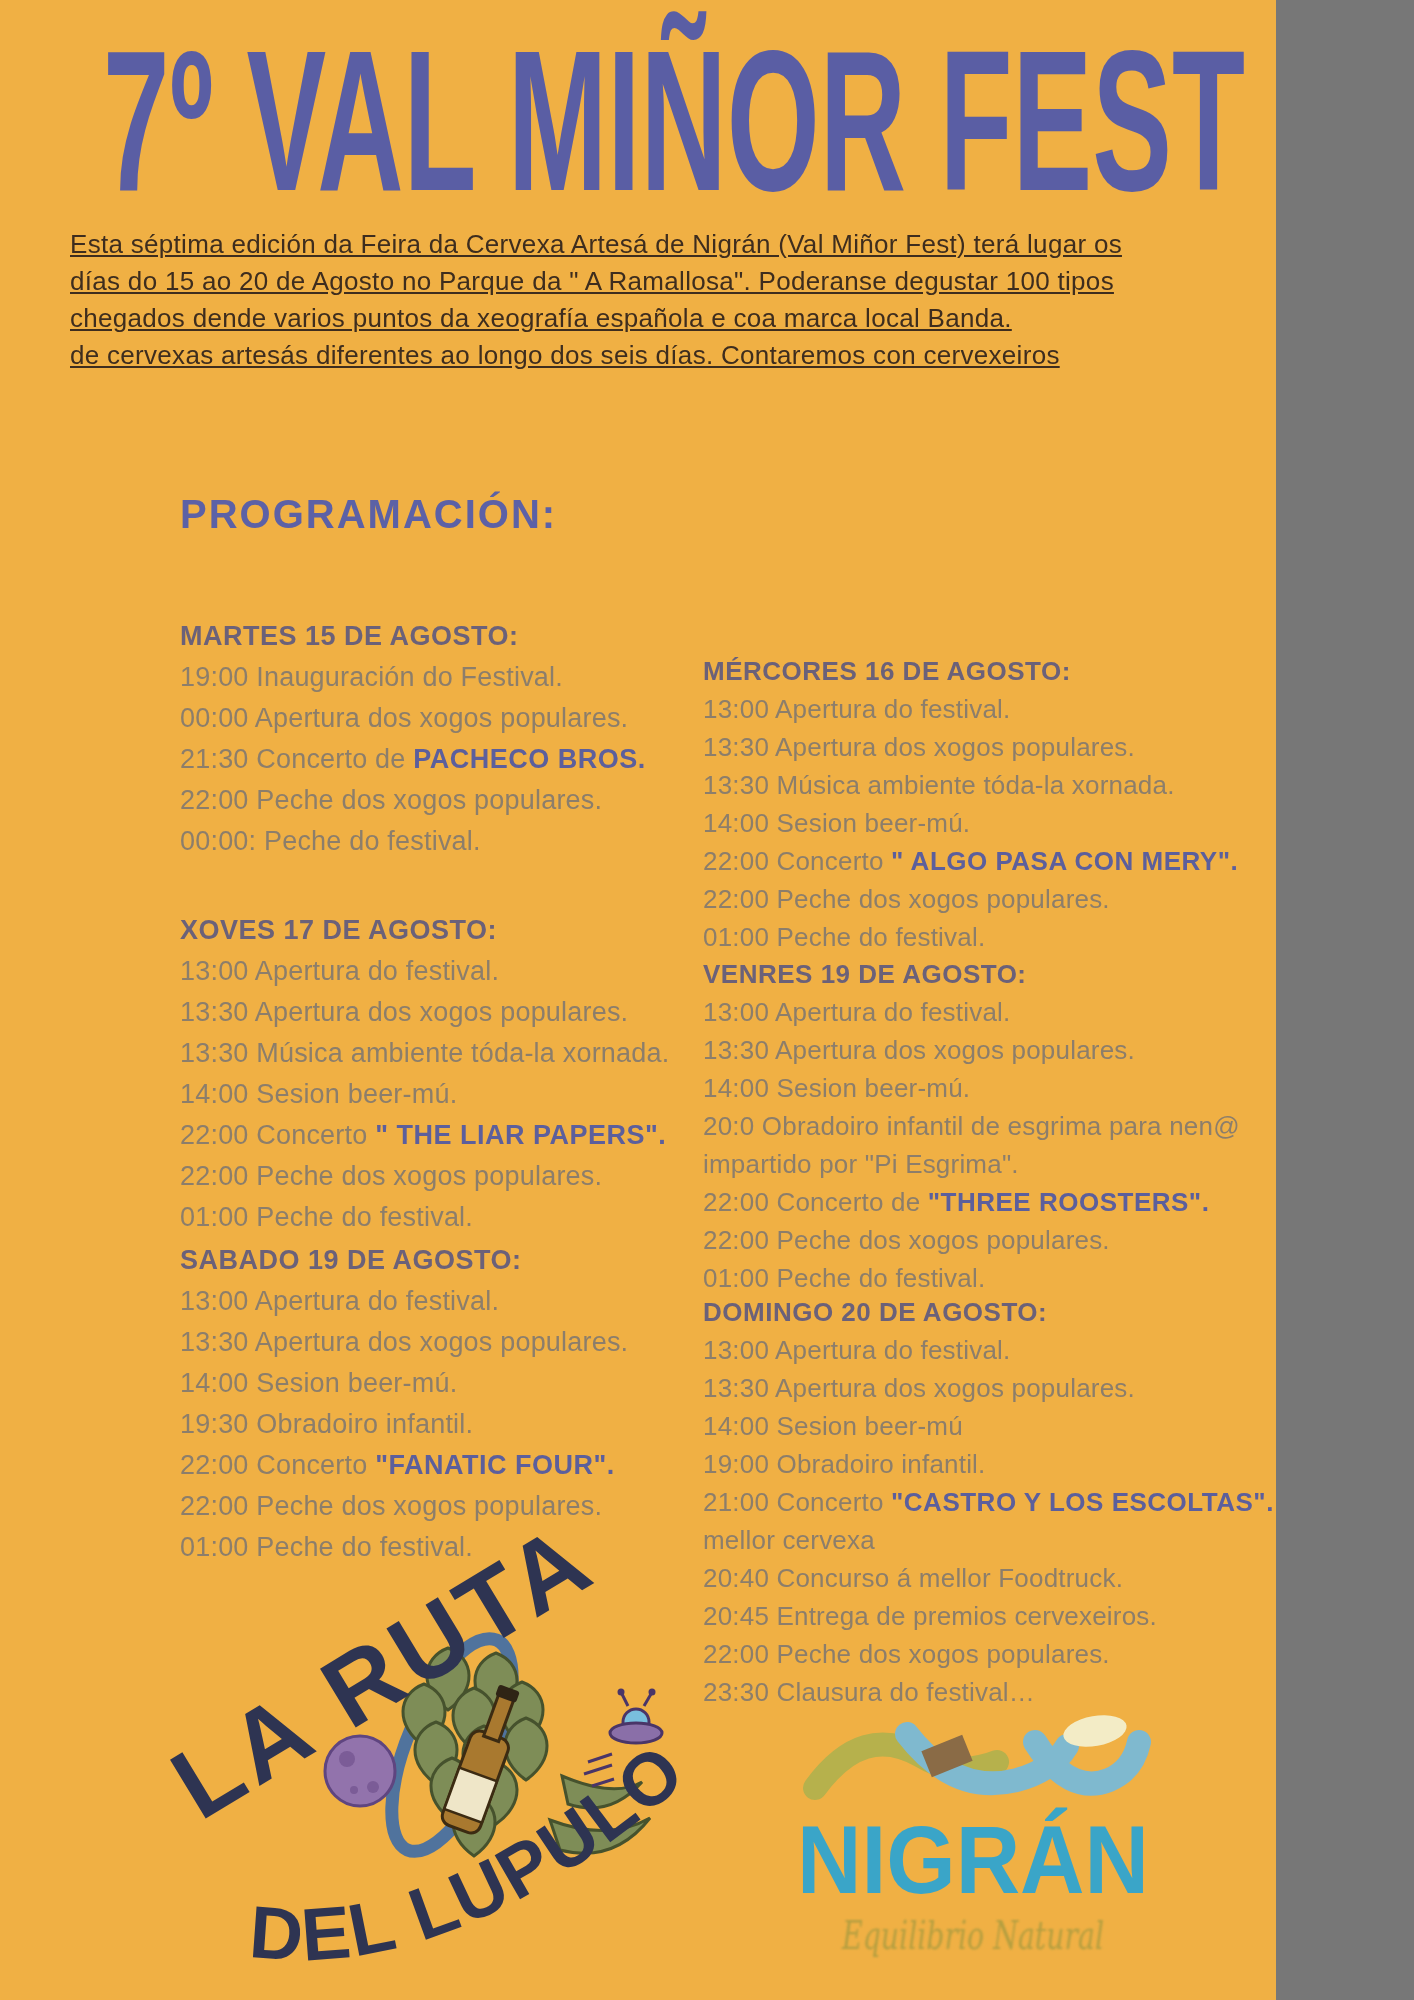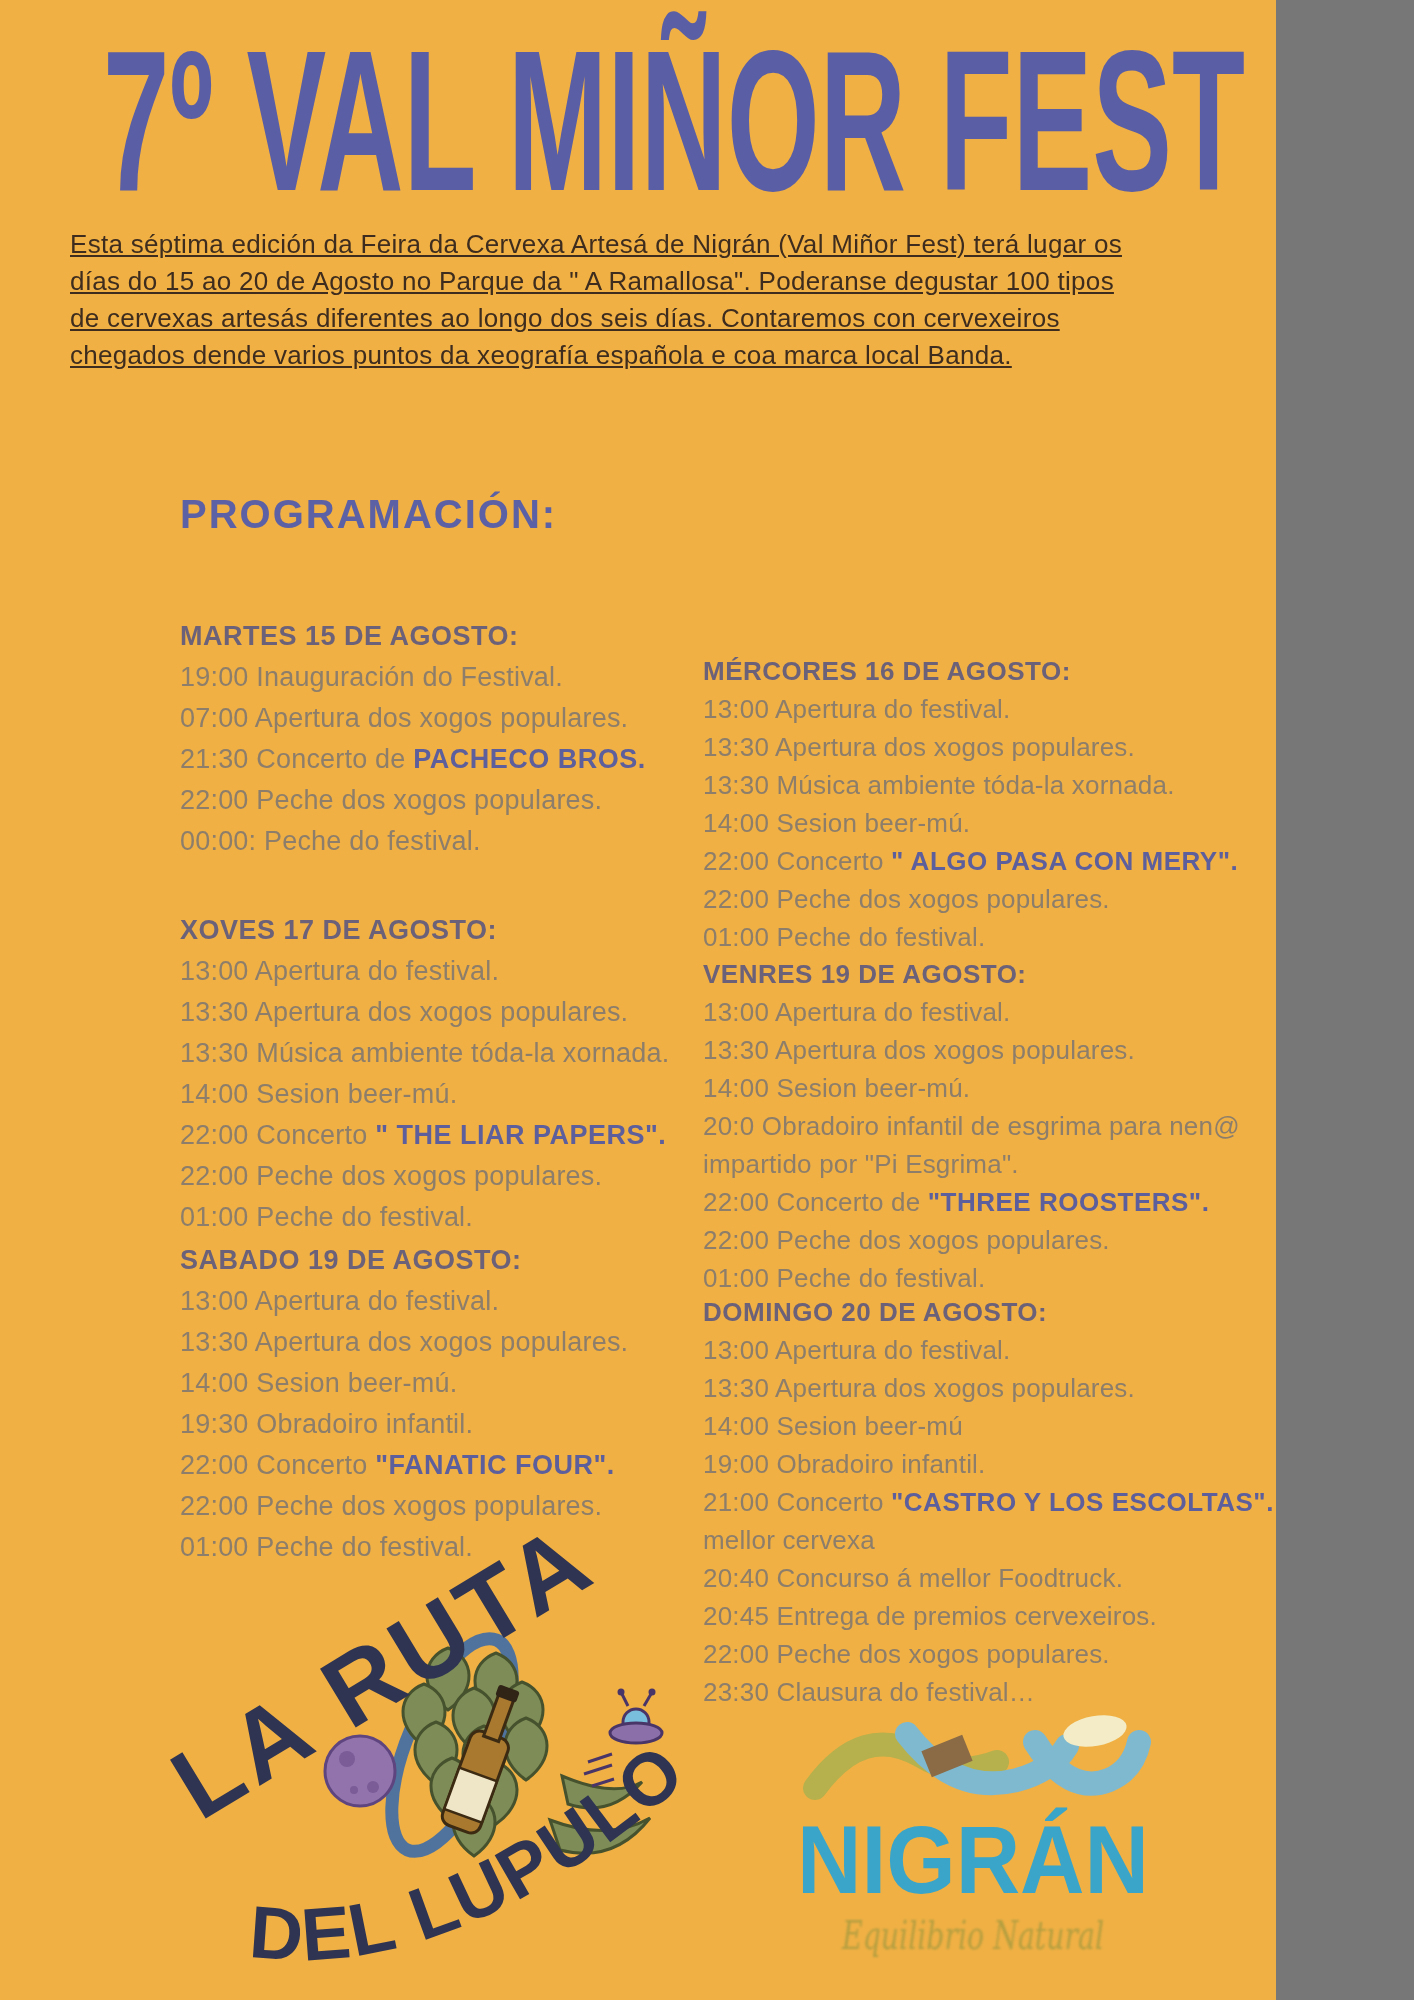--- a/index.html
+++ b/index.html
@@ -55,31 +55,31 @@
 
 <div class="poster">
 
   <svg class="title-svg" width="1414" height="220">
     <text class="title-text" x="103" y="190" font-size="200" textLength="1142" lengthAdjust="spacingAndGlyphs">7º VAL MIÑOR FEST</text>
   </svg>
 
   <div class="intro" id="intro">
       <div class="intro-line">Esta séptima edición da Feira da Cervexa Artesá de Nigrán (Val Miñor Fest) terá lugar os</div>
       <div class="intro-line">días do 15 ao 20 de Agosto no Parque da " A Ramallosa". Poderanse degustar 100 tipos</div>
+      <div class="intro-line">chegados dende varios puntos da xeografía española e coa marca local Banda.</div>
       <div class="intro-line">de cervexas artesás diferentes ao longo dos seis días. Contaremos con cervexeiros</div>
-      <div class="intro-line">chegados dende varios puntos da xeografía española e coa marca local Banda.</div>
     </div>
 
   <div class="prog-heading">PROGRAMACIÓN:</div>
 
   <div id="col-left">
       <div class="day-block" style="left: 180px; top: 616px; font-size: 27px; line-height: 41px;">
         <div class="day-header">MARTES 15 DE AGOSTO:</div>
         <div class="sched-line"><span class="">19:00 Inauguración do Festival.</span></div>
-        <div class="sched-line"><span class="">07:00 Apertura dos xogos populares.</span></div>
+        <div class="sched-line"><span class="">00:00 Apertura dos xogos populares.</span></div>
         <div class="sched-line"><span class="">21:30 Concerto de </span><span class="b">PACHECO BROS.</span></div>
         <div class="sched-line"><span class="">22:00 Peche dos xogos populares.</span></div>
         <div class="sched-line"><span class="">00:00: Peche do festival.</span></div>
       </div>
       <div class="day-block" style="left: 180px; top: 910px; font-size: 27px; line-height: 41px;">
         <div class="day-header">XOVES 17 DE AGOSTO:</div>
         <div class="sched-line"><span class="">13:00 Apertura do festival.</span></div>
         <div class="sched-line"><span class="">13:30 Apertura dos xogos populares.</span></div>
         <div class="sched-line"><span class="">13:30 Música ambiente tóda-la xornada.</span></div>
         <div class="sched-line"><span class="">14:00 Sesion beer-mú.</span></div>

